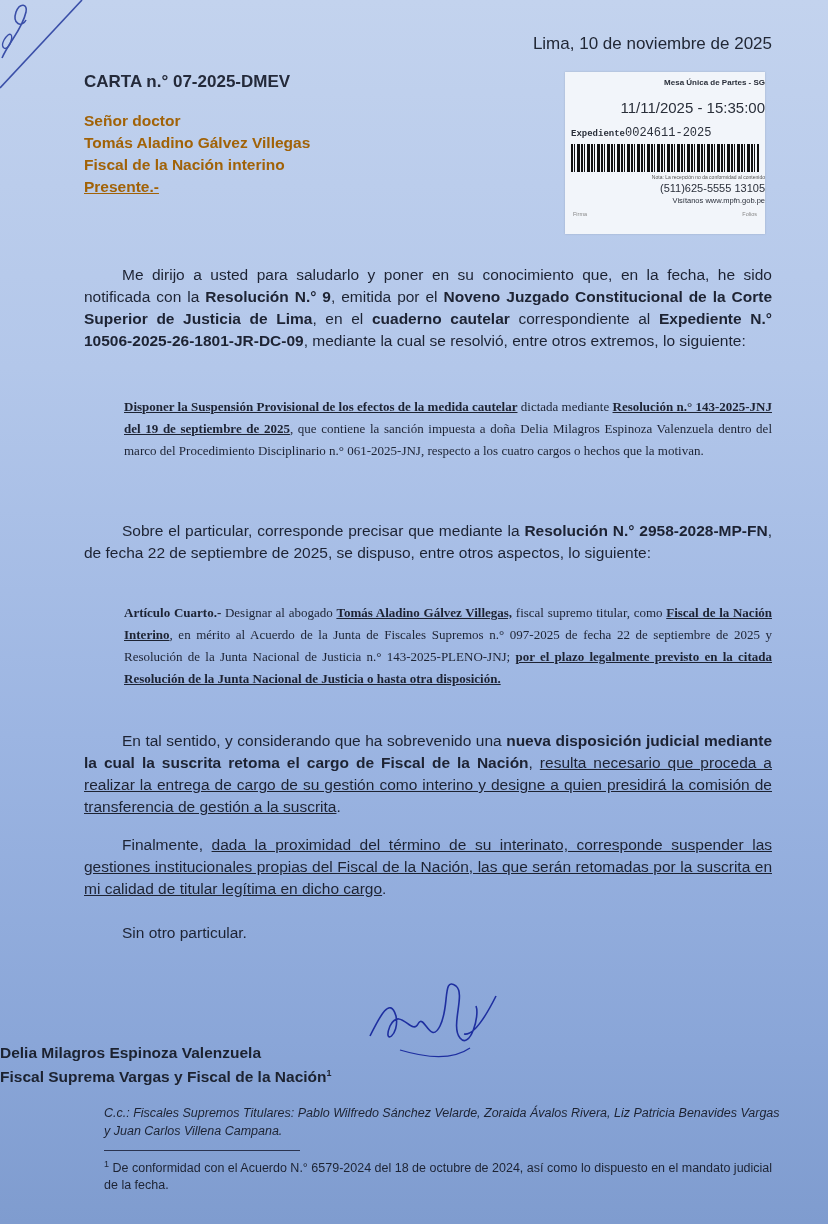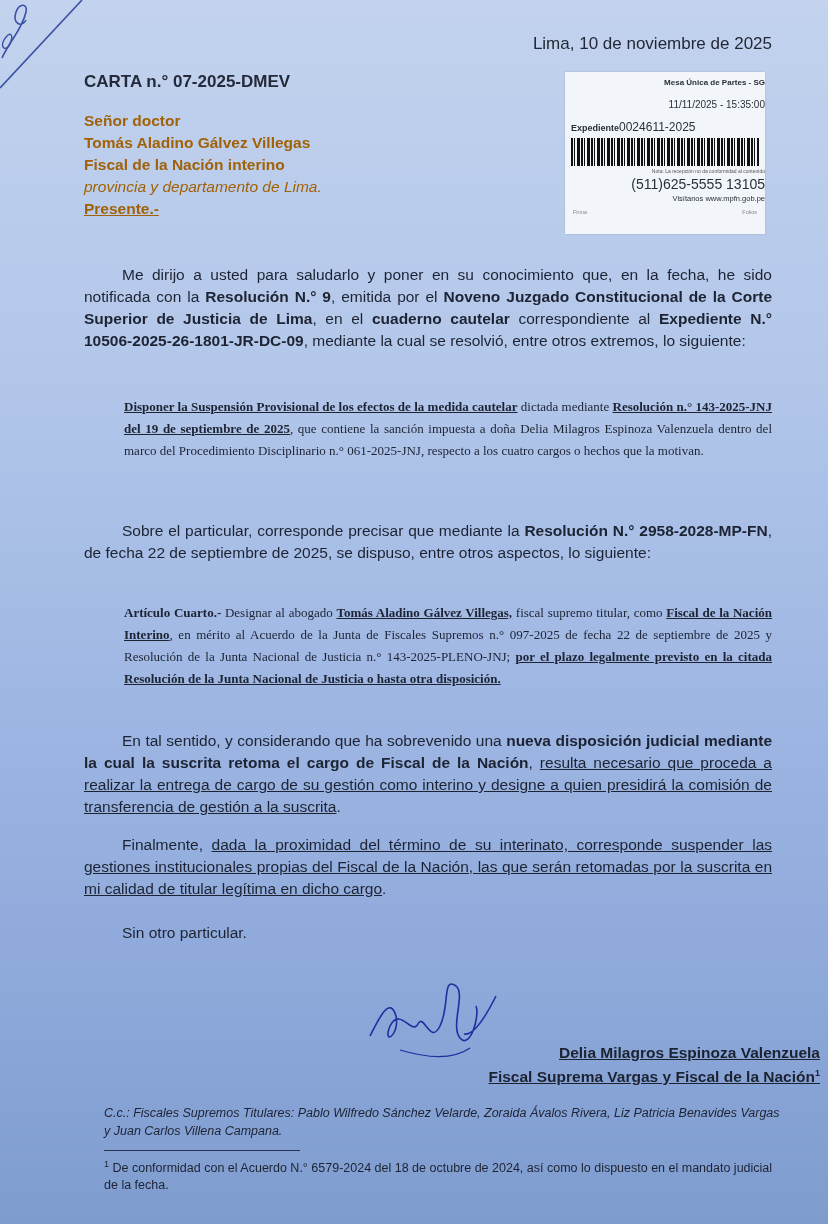--- a/index.html
+++ b/index.html
@@ -17,38 +17,38 @@
   .addr { left:84px; top:110px; font-size:15.5px; line-height:22px; color:#a16207; }
   .addr .b { font-weight:bold; }
   .addr .i { font-style:italic; }
   .addr .u { font-weight:bold; text-decoration:underline; }
   .stamp {
     left:565px; top:72px; width:200px; height:162px;
     background:#f2f5fa; box-shadow:0 0 2px rgba(0,0,0,0.15);
     font-size:8px; color:#2a2f3a; text-align:right;
   }
   .stamp .t1 { margin-top:6px; font-size:8px; font-weight:bold; }
-  .stamp .t2 { margin-top:12px; font-size:10px;padding-left:15px; }
-  .stamp .row { margin-top:10px; display:flex; justify-content:flex-start; align-items:baseline; padding-left:6px; }
+  .stamp .t2 { margin-top:12px; font-size:15px;padding-left:15px; }
+  .stamp .row { margin-top:10px; display:flex; justify-content:flex-start; align-items:baseline; padding-left:6px;font-family:Liberation Mono, monospace; }
   .stamp .row .lbl { font-size:9px; font-weight:bold; }
   .stamp .row .val { font-size:12px; }
   .barcode { margin:4px 6px 0 6px; height:28px;
     background: repeating-linear-gradient(90deg, #111 0 2px, transparent 2px 3px, #111 3px 4px, transparent 4px 6px, #111 6px 9px, transparent 9px 10px);
   }
   .stamp .note { font-size:5px; margin-top:2px; color:#555; }
-  .stamp .tel { font-size:14px; margin-top:2px;margin-left:8px; }
+  .stamp .tel { font-size:11px; margin-top:2px;margin-left:8px; }
   .stamp .web { font-size:7.5px; margin-top:2px; }
   .stamp .foot { display:flex; justify-content:space-between; padding:6px 8px 0 8px; font-size:5.5px; color:#888; }
   .para { left:84px; width:688px; font-size:15.5px; line-height:22px; text-align:justify; color:#1d2333; }
   .para.ind { text-indent:38px; }
   .quote { left:124px; width:648px; font-size:13px; line-height:22px; text-align:justify; color:#1d2333;font-family:Liberation Serif, serif; }
   .b { font-weight:bold; }
   .u { text-decoration:underline; }
   .bu { font-weight:bold; text-decoration:underline; }
-  .sign-name { left:0; width:820px; text-align:right; font-size:15.5px; font-weight:bold;text-decoration:underline; }
+  .sign-name { left:0; width:820px; text-align:left; font-size:15.5px; font-weight:bold; }
   .cc { left:104px; width:676px; font-size:12.5px; line-height:18px; font-style:italic; color:#1d2333; }
   .fn-line { left:104px; top:1150px; width:196px; height:1px; background:#2a3350; }
   .fn { left:104px; width:676px; font-size:12.5px; line-height:17px; color:#1d2333; }
   sup { font-size:9px; }
 </style>
 </head>
 <body>
 
 <svg class="abs corner-mark" viewBox="0 0 130 130">
   <path d="M2 58 C10 40, 22 30, 26 12 C28 4, 20 2, 16 12 C12 24, 22 28, 26 20" fill="none" stroke="#3a4fa8" stroke-width="1.6"></path>
@@ -56,21 +56,20 @@
   <line x1="0" y1="88" x2="82" y2="0" stroke="#3a4fa8" stroke-width="1.6"></line>
 </svg>
 
 <div class="abs date">Lima, 10 de noviembre de 2025</div>
 <div class="abs carta">CARTA n.° 07-2025-DMEV</div>
 
 <div class="abs addr">
   <div class="b">Señor doctor</div>
   <div class="b">Tomás Aladino Gálvez Villegas</div>
   <div class="b">Fiscal de la Nación interino</div>
-  <div class="i">provincia y departamento de Lima.</div>
   <div class="u">Presente.-</div>
 </div>
 
 <div class="abs stamp">
   <div class="t1">Mesa Única de Partes - SG</div>
   <div class="t2">11/11/2025 - 15:35:00</div>
   <div class="row">
     <span class="lbl">Expediente</span>
     <span class="val">0024611-2025</span>
   </div>

